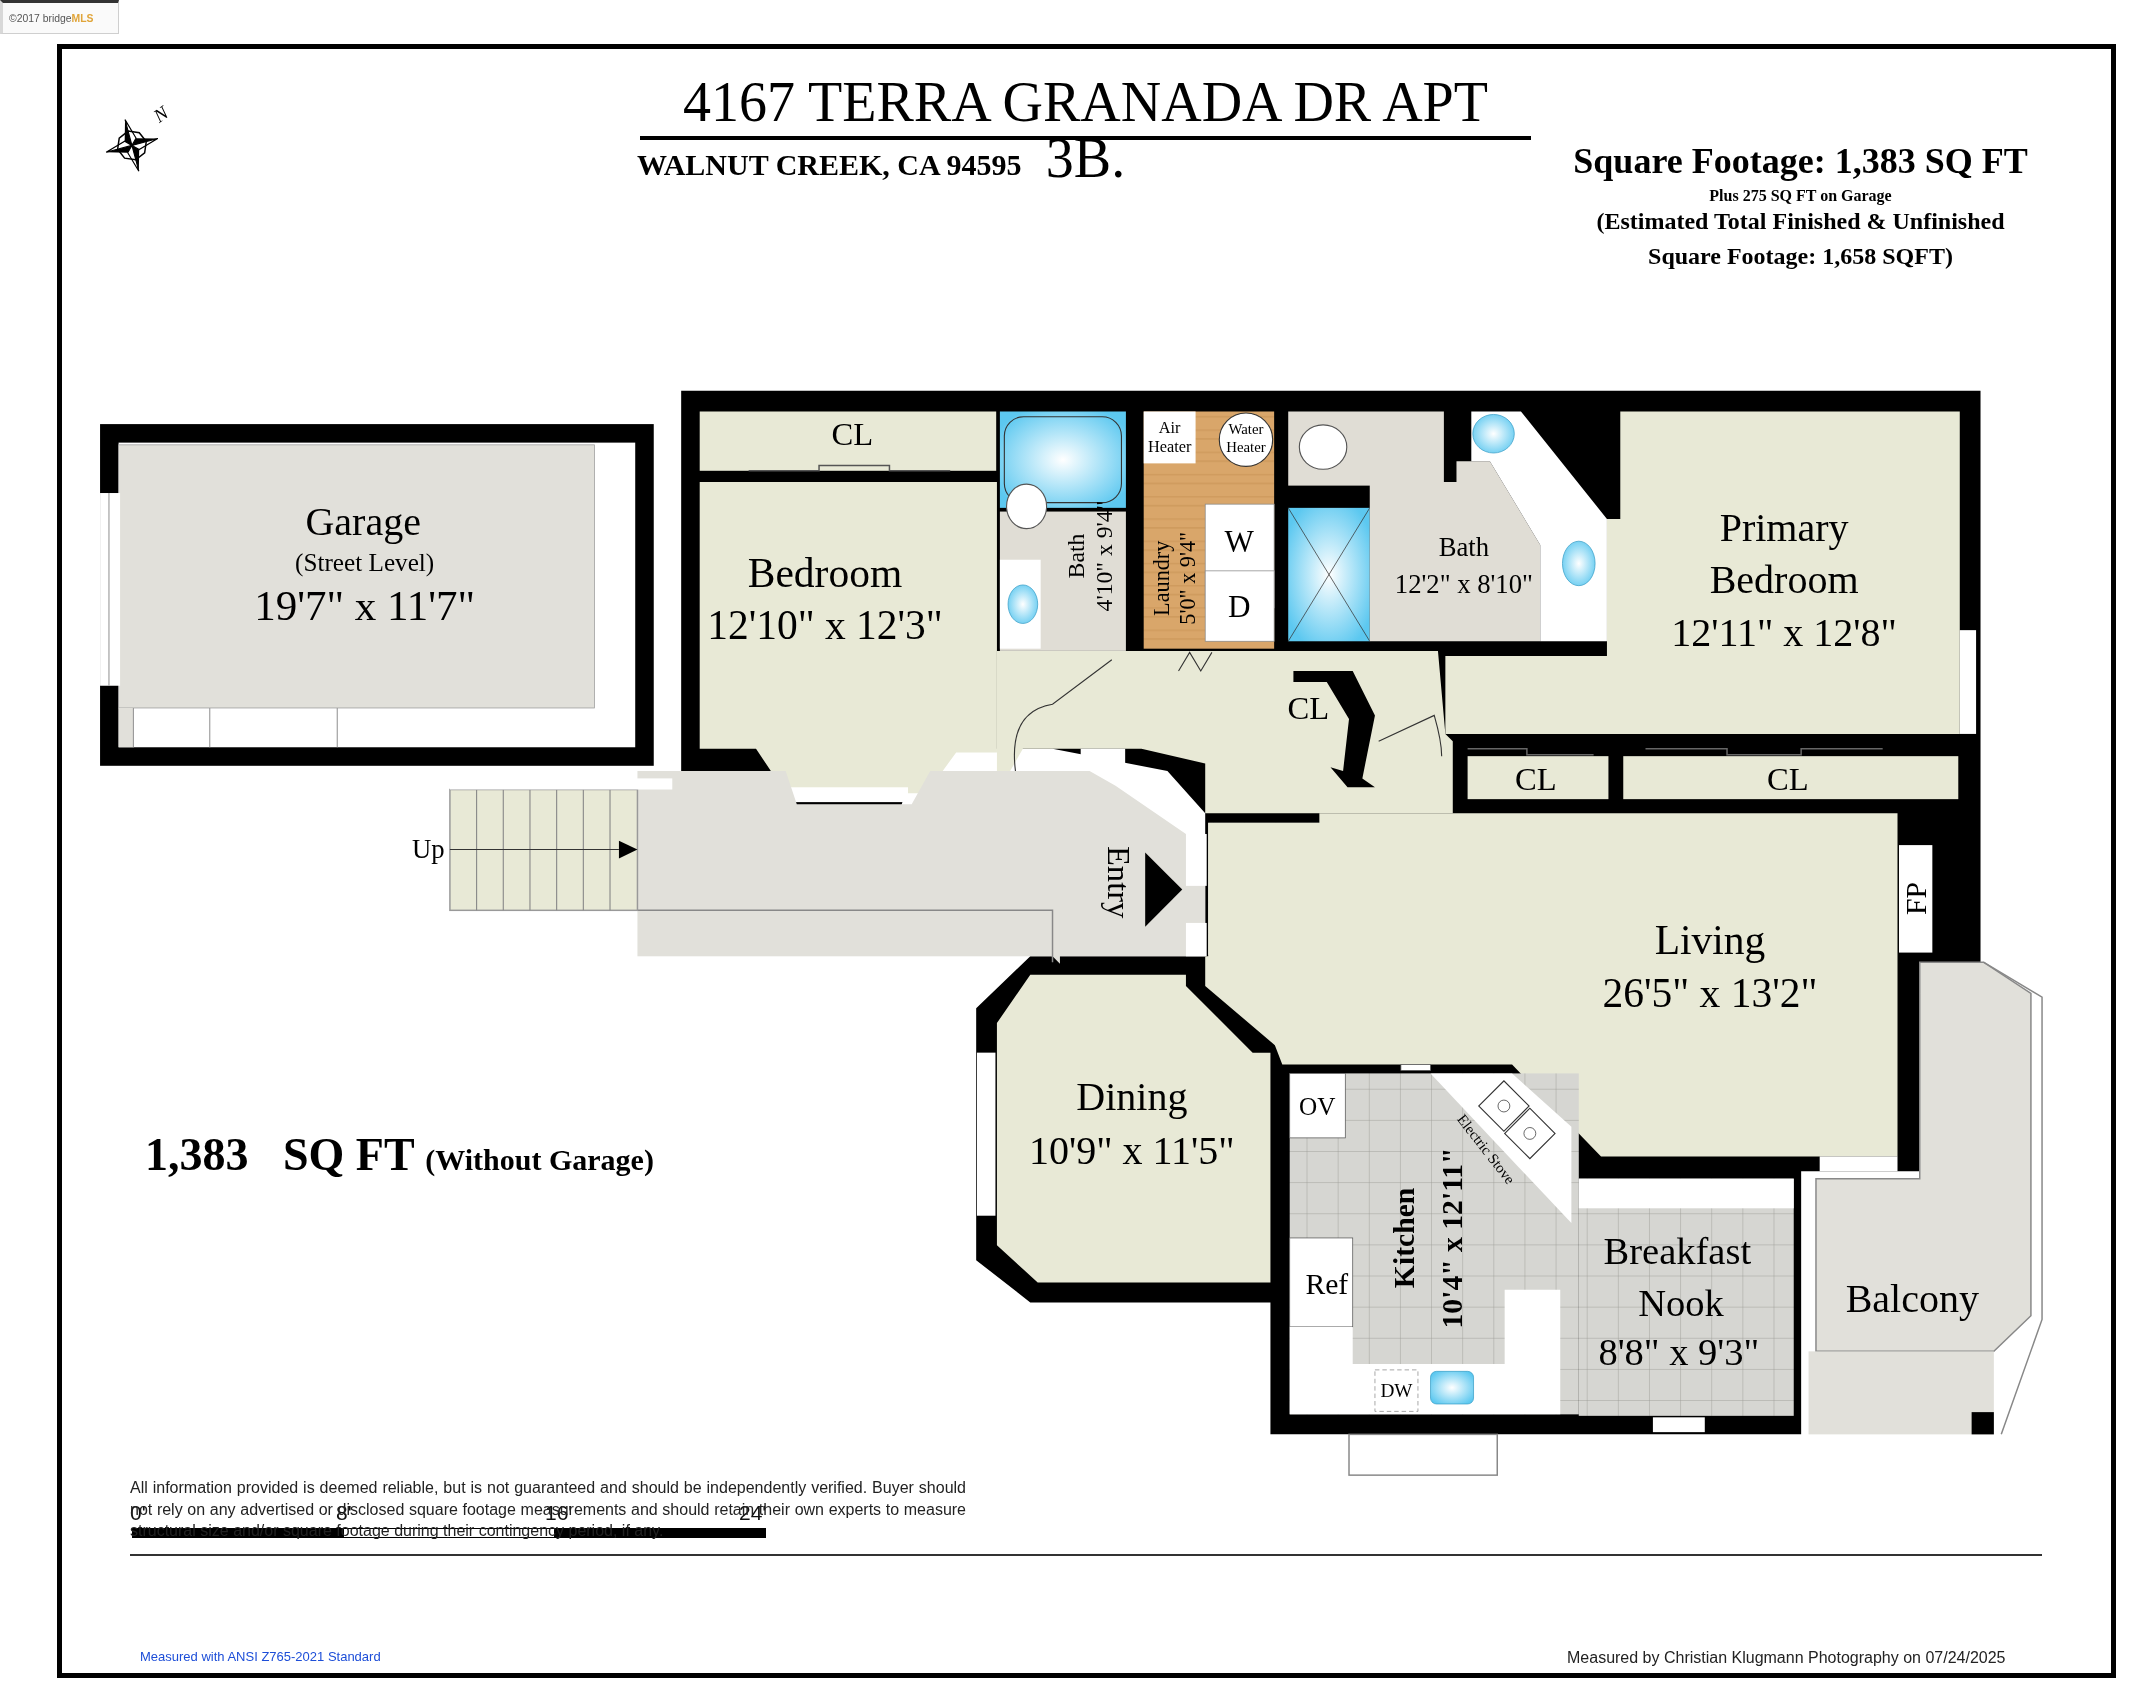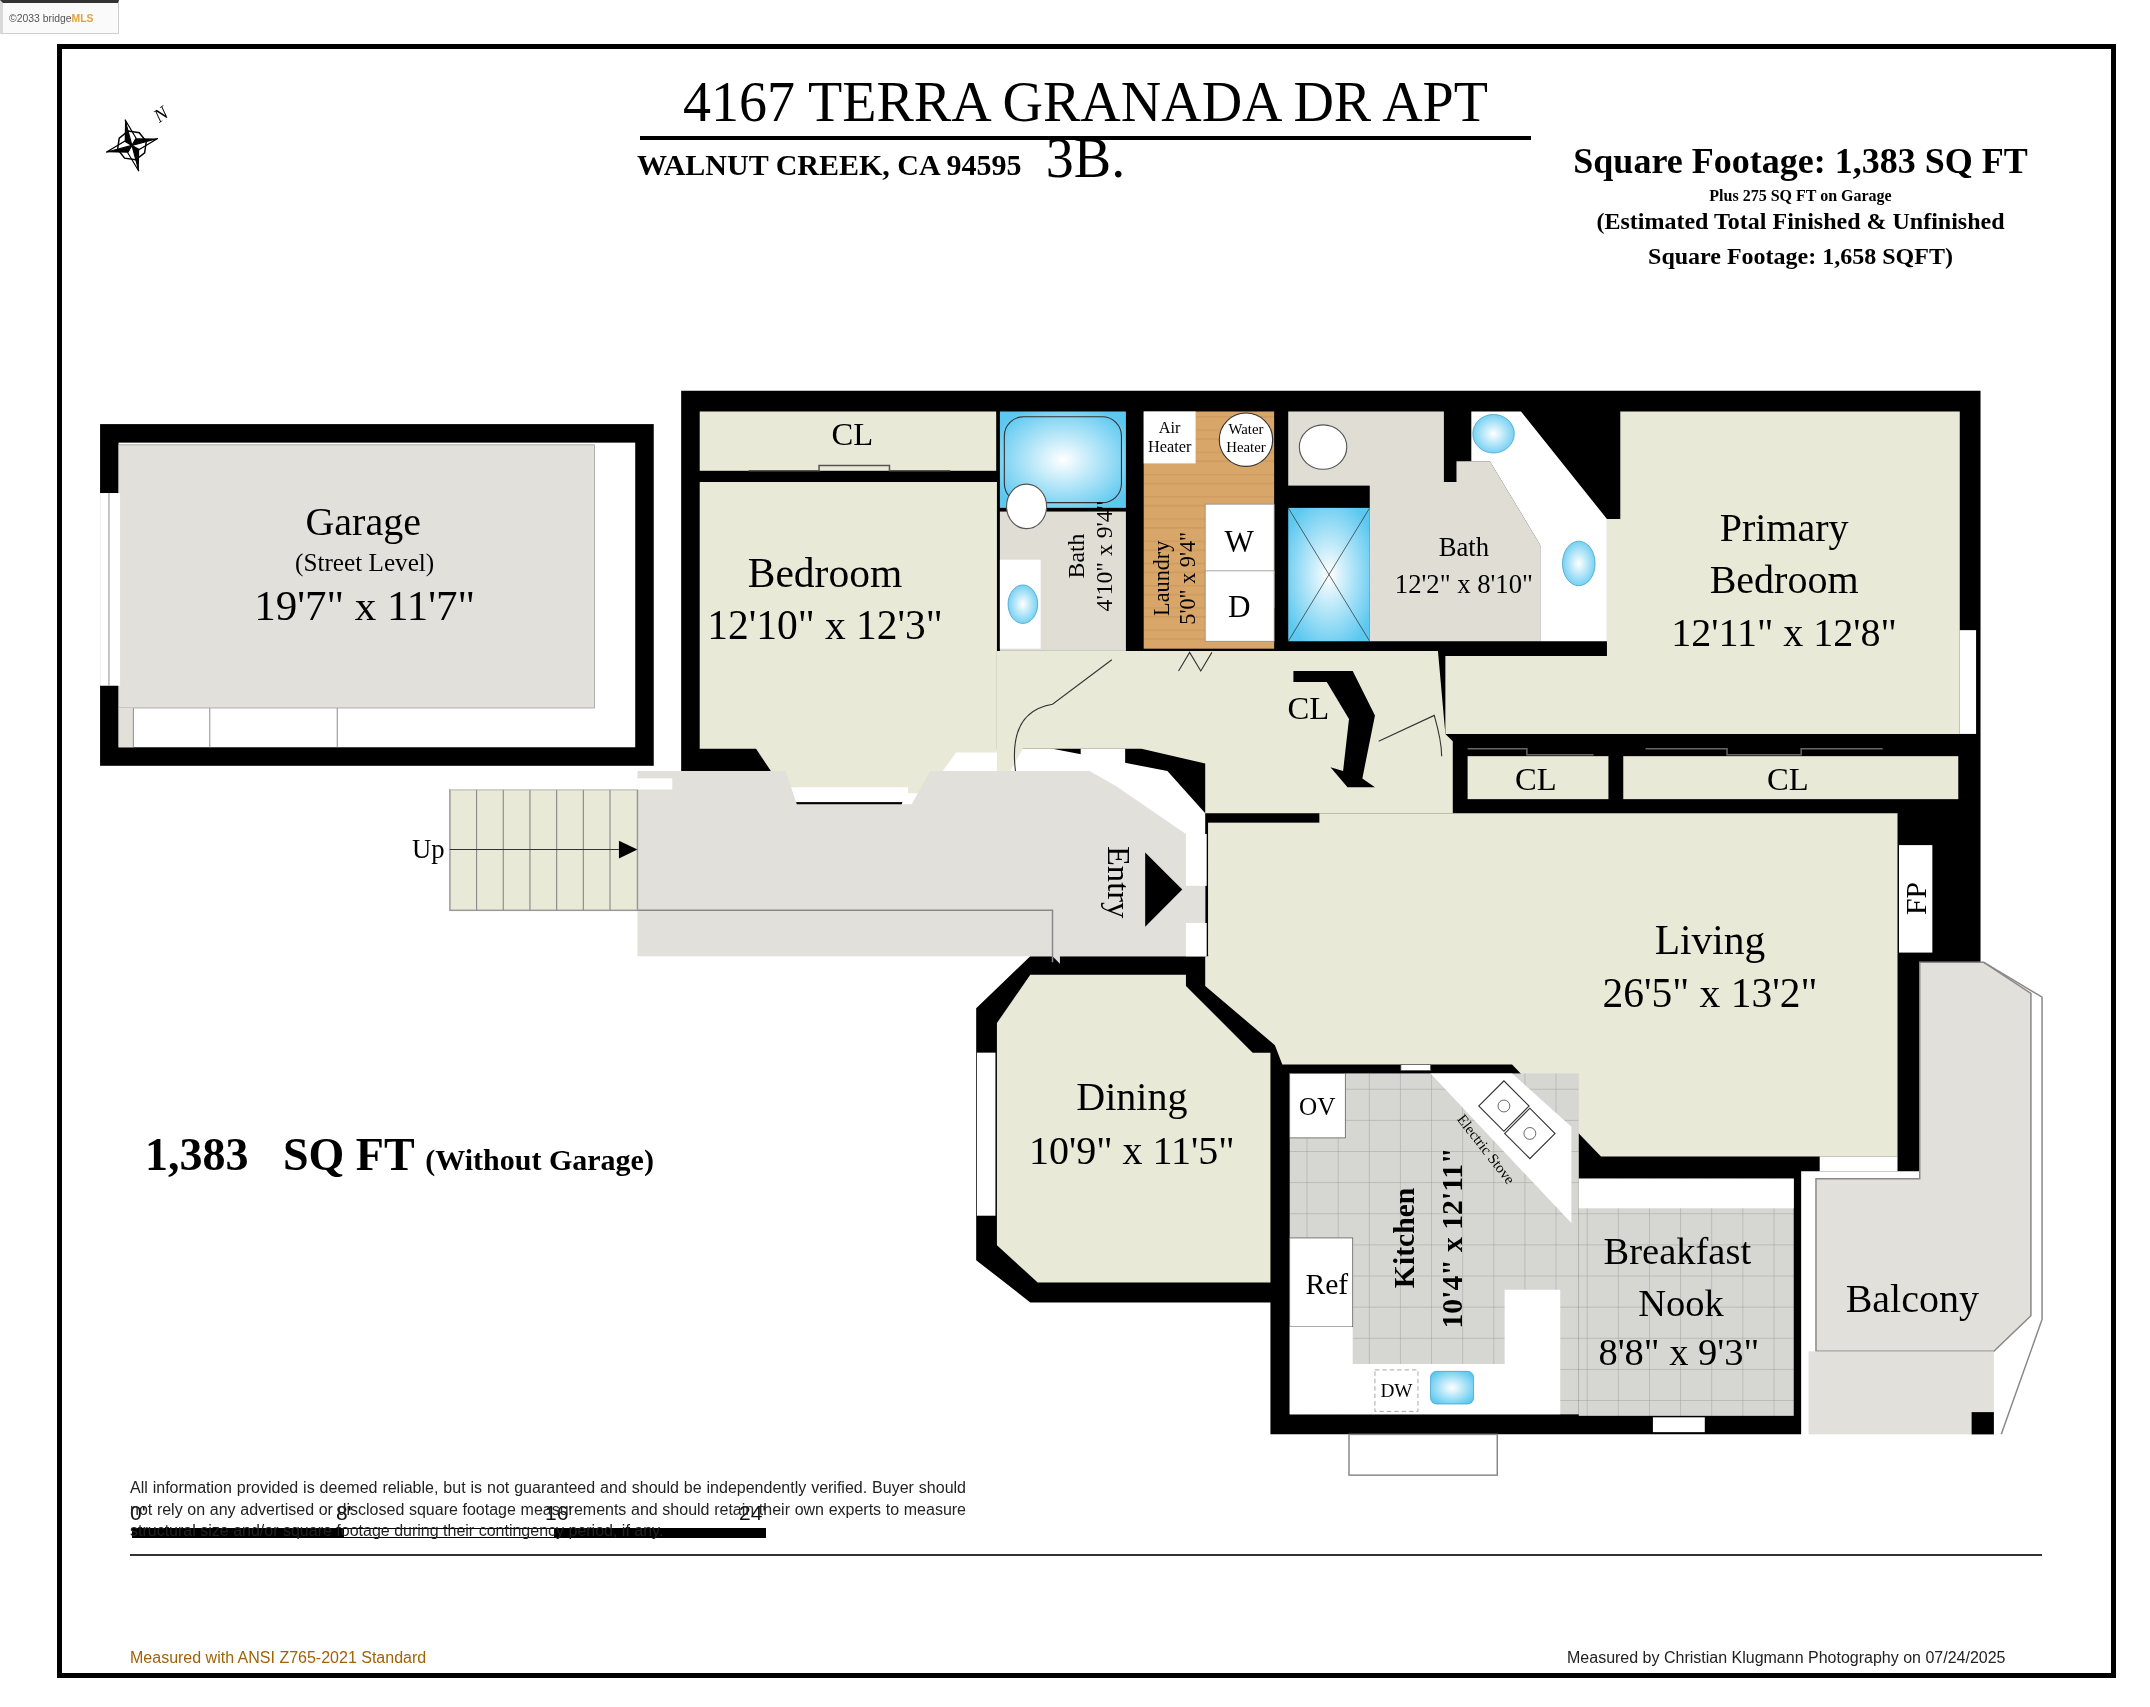--- a/index.html
+++ b/index.html
@@ -22,30 +22,30 @@
   .level .area { font-size:46px; }
   .level .area .note { font-size:30px; }
   .scale-labels { left:130px; top:1501px; width:645px; height:27px; font-family:"Liberation Sans", sans-serif; font-size:21px; color:#111; }
   .scale-labels span { position:absolute; top:0; }
   .scale-bar { left:132px; top:1528px; width:634px; height:10.4px; display:flex; }
   .scale-bar .seg { flex:1; height:10.4px; box-sizing:border-box; }
   .seg.dark { background:#000; }
   .seg.light { background:#fff; border:1.5px solid #000; }
   .divider { left:130px; top:1554px; width:1912px; height:2.2px; background:#333; }
   .disclaimer { left:130px; top:1477px; width:836px; font-family:"Liberation Sans", sans-serif; font-size:16px; line-height:21.5px; color:#222; text-align:justify; }
-  .standard { left:130px; top:1649px; font-family:"Liberation Sans", sans-serif; font-size:16px; color:#a16207; }
+  .standard { left:140px; top:1649px; font-family:"Liberation Sans", sans-serif; font-size:13px; color:#1d4ed8; }
   .measured-by { left:1567px; top:1649px; font-family:"Liberation Sans", sans-serif; font-size:16px; color:#222; }
   svg.plan { position:absolute; left:0; top:0; }
   .rl { font-family:"Liberation Serif", serif; fill:#000; }
 </style>
 </head>
 <body>
 
 <div class="abs mls-badge">
-  <span>©2033 bridge</span>
+  <span>©2017 bridge</span>
     <span class="mls">MLS</span>
 </div>
 
 <div class="abs frame"></div>
 
 <svg class="plan" width="2151" height="1708" viewBox="0 0 2902 2304">
   <defs>
     <radialGradient id="blueGrad" cx="50%" cy="50%" r="60%">
       <stop offset="0%" stop-color="#ffffff"></stop>
       <stop offset="100%" stop-color="#5cc8f0"></stop>

